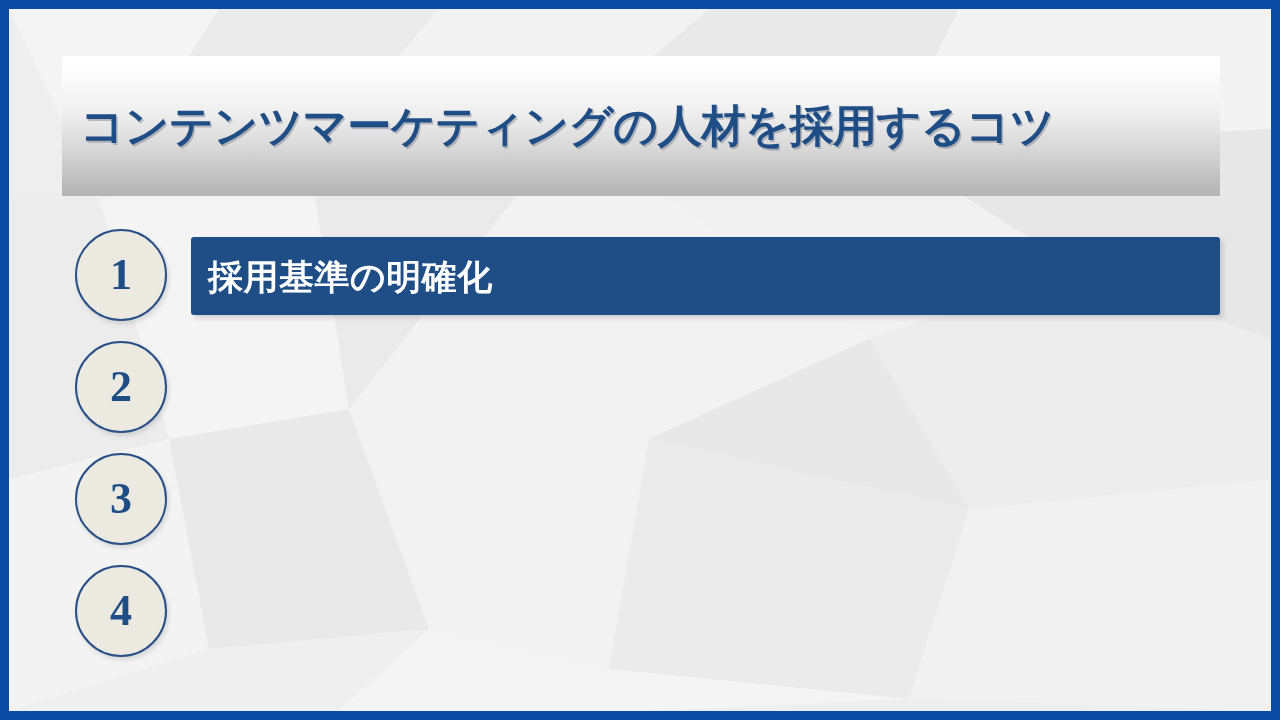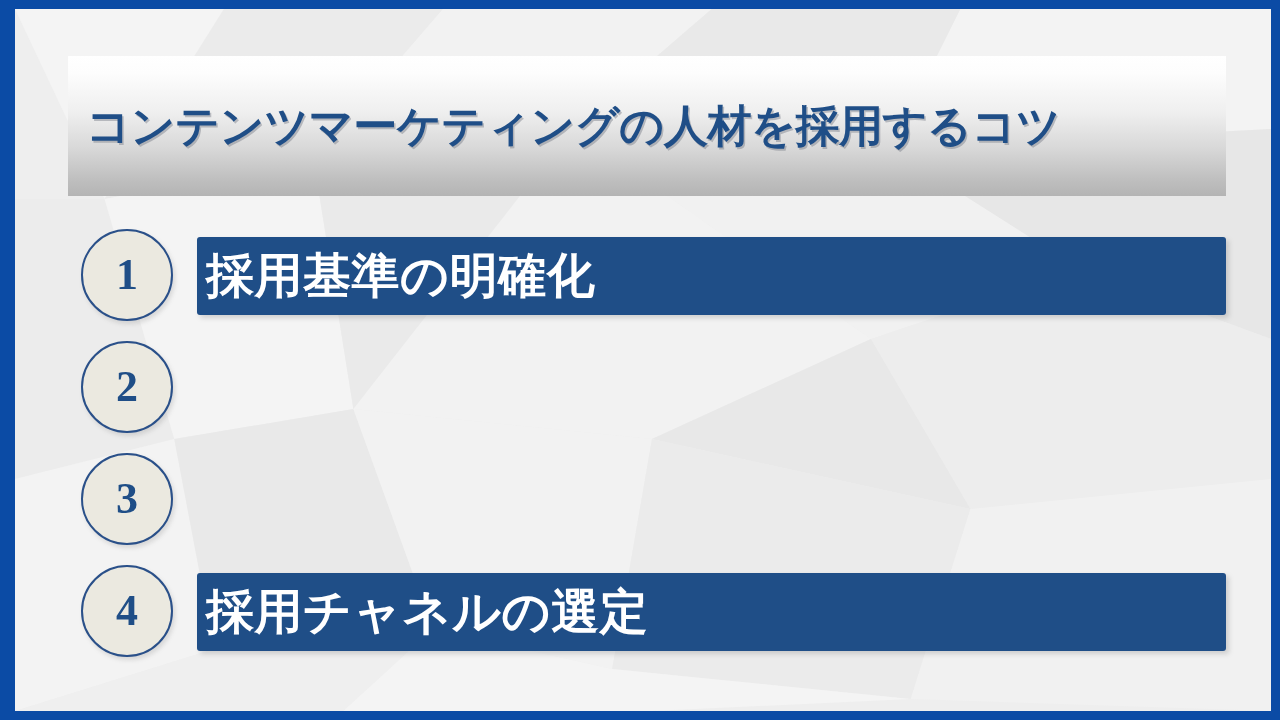--- a/index.html
+++ b/index.html
@@ -13,21 +13,20 @@
   
   #slide-frame{
     position:absolute; inset:0;
     background:#0b4ba5;
   }
   #slide-canvas{
     position:absolute;
     left:9px; top:9px; right:9px; bottom:9px;
     background:#c2410c;
     overflow:hidden;
-    margin-left:6px;
   }
 
   
   #bg-texture{
     position:absolute; inset:0;
     width:100%; height:100%;
     display:block;
   }
 
   
@@ -79,22 +78,22 @@
   .step-bar{
     position:absolute;
     left:129px; top:18px;
     width:1029px; height:78px;
     background:#1f4e87;
     border-radius:3px;
     display:flex; align-items:center;
     box-shadow:3px 3px 5px rgba(120,120,120,0.28);
   }
   .step-label{
-    padding-left:9px;
-    font-size:48px;
+    padding-left:17px;
+    font-size:35px;
     font-weight:bold;
     color:#ffffff;
     letter-spacing:0.5px;
     white-space:nowrap;
     line-height:1;
   }
 </style>
 </head>
 <body>
 
@@ -149,20 +148,17 @@
       <div class="step-row">
         <div class="step-circle">
           <span class="step-number">3</span>
         </div>
       </div>
 
       <div class="step-row">
         <div class="step-circle">
           <span class="step-number">4</span>
         </div>
-        <div class="step-bar">
-          <span class="step-label">採用チャネルの選定</span>
-        </div>
       </div>
 
     </div>
   </div>
 </div>
 
 </body></html>

